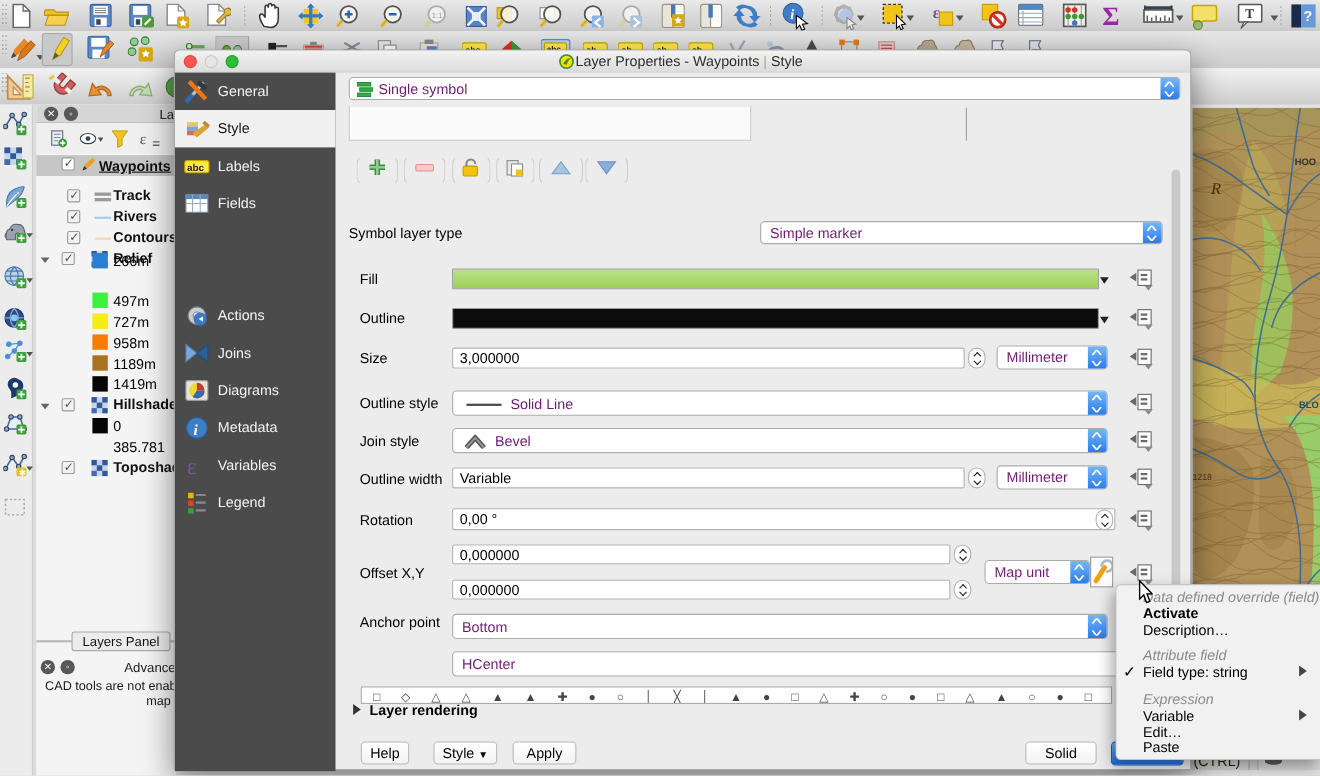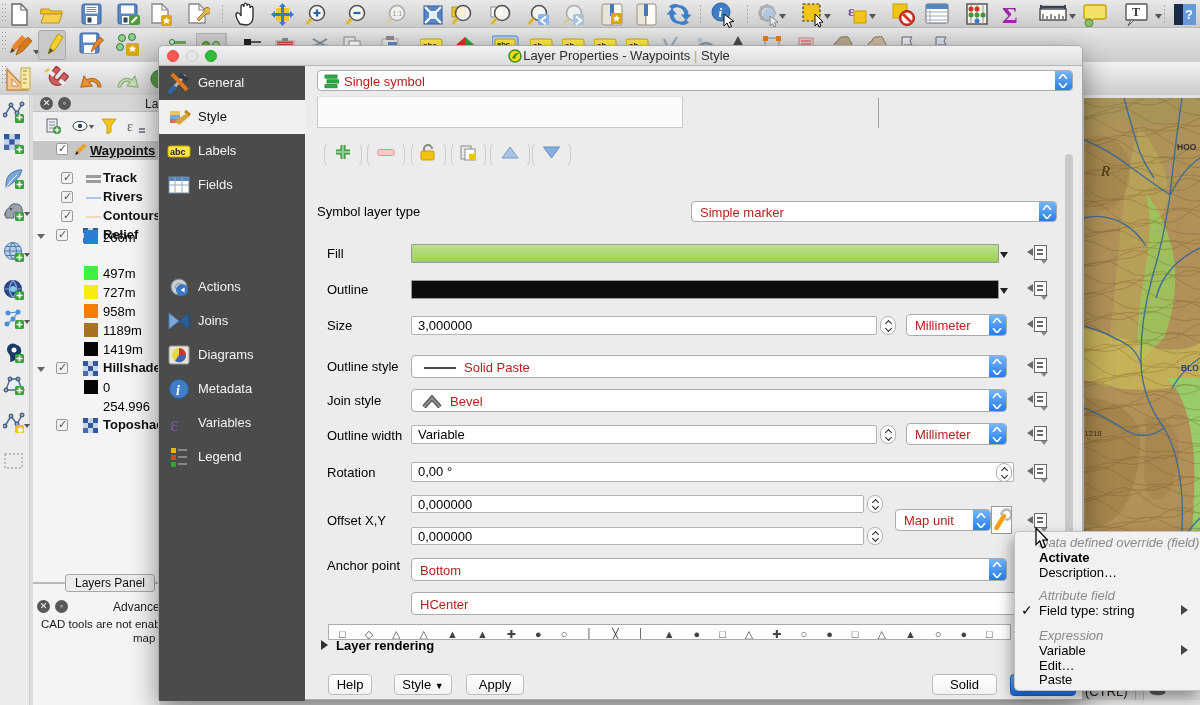--- a/index.html
+++ b/index.html
@@ -30,21 +30,21 @@
 #dlg{left:158px;top:45px;width:925px;height:655px;background:#ececec;border:1px solid #a9a9a9;border-radius:5px 5px 0 0;box-shadow:0 10px 28px rgba(0,0,0,.45)}
 #dtitle{position:absolute;left:0;top:0;width:923px;height:20px;background:linear-gradient(#f2f2f2,#dcdcdc);border-bottom:1px solid #b6b6b6;border-radius:5px 5px 0 0;text-align:center;font-size:13px;color:#2d2d2d;line-height:20px}
 .tl{position:absolute;top:4px;width:12px;height:12px;border-radius:50%}
 #dside{position:absolute;left:0;top:20px;width:146px;height:635px;background:#4b4b4b}
 .srow{position:absolute;left:0;width:146px;height:34px;color:#f2f2f2;font-size:13px}
 .srow .lbl{position:absolute;left:39px;top:9px}
 .srow.sel{background:#f0f0f0;color:#111}
 .sic{position:absolute;left:8px;top:5px;width:24px;height:24px}
 
 .inp{position:absolute;background:#fff;border:1px solid #b3b3b3;border-radius:2px;font-size:13px;color:#000;padding-left:6px;line-height:17px}
-.combo{position:absolute;background:#fff;border:1px solid #ababab;border-radius:4px;font-size:13px;color:#b91c1c}
+.combo{position:absolute;background:#fff;border:1px solid #ababab;border-radius:4px;font-size:13px;color:#701a75}
 .combo .ct{position:absolute;left:8px;top:50%;transform:translateY(-50%);white-space:nowrap}
 .spin{position:absolute;right:0;top:0;bottom:0;width:17px;background:linear-gradient(#74b6f9,#2a7ceb);border-radius:0 3px 3px 0;color:#fff}
 .spin:before{content:"";position:absolute;left:4px;top:3px;width:7px;height:7px;background:
  conic-gradient(from 0deg at 50% 0%, transparent 0 120deg, #fff 0 240deg, transparent 0);display:none}
 .chev{position:absolute;left:3px;width:10px;height:5px}
 .lab{position:absolute;font-size:13px;color:#000;white-space:nowrap}
 .oval{position:absolute;width:16px;background:#fff;border:1px solid #b3b3b3;border-radius:8px}
 .ddbtn{position:absolute;width:24px;height:18px}
 .ddbtn:before{content:"";position:absolute;left:1px;top:2.5px;width:0;height:0;border-top:4.5px solid transparent;border-bottom:4.5px solid transparent;border-right:6.5px solid #696969}
 .ddbtn:after{content:"";position:absolute;left:8px;top:0;width:11px;height:13px;border:1.6px solid #696969;background-color:#fcfcfc;background-image:linear-gradient(#696969,#696969),linear-gradient(#696969,#696969);background-size:6px 2px;background-position:2px 2.5px,2px 7px;background-repeat:no-repeat}
@@ -578,21 +578,21 @@
           <rect x="0" y="10" width="5" height="5" fill="#4a6aa8"></rect>
           <rect x="10" y="10" width="5" height="5" fill="#30589a"></rect>
         </svg>
       <span style="position:absolute;left:70px;top:0px">Hillshade</span>
     </div>
     <div class="lrow" style="top:284px">
         <div class="sw" style="background:#050505"></div>
         <span class="mtxt">0</span>
       </div>
     <div class="lrow" style="top:303px">
-        <span class="mtxt">254.996</span>
+        <span class="mtxt">385.781</span>
       </div>
     <div class="lrow" style="top:322px">
       <div class="cb" style="left:23px;background:#f2f2f2"></div>
       <svg style="position:absolute;left:50px;top:1px" width="15" height="15" viewBox="0 0 15 15">
           <rect width="15" height="15" fill="#c8d4e8"></rect>
           <rect x="0" y="0" width="5" height="5" fill="#30589a"></rect>
           <rect x="10" y="0" width="5" height="5" fill="#30589a"></rect>
           <rect x="5" y="5" width="5" height="5" fill="#30589a"></rect>
           <rect x="0" y="10" width="5" height="5" fill="#4a6aa8"></rect>
           <rect x="10" y="10" width="5" height="5" fill="#30589a"></rect>
@@ -914,21 +914,21 @@
             </svg>
           </div>
       </div>
       <div class="ddbtn" style="left:867px;top:271px">
           <i></i>
         </div>
 
       <div class="lab" style="left:168px;top:313px">Outline style</div>
       <div class="combo" style="left:252px;top:309px;width:596px;height:23px">
         <div class="abs" style="left:12px;top:11px;width:32px;height:2px;background:#4a4a4a"></div>
-        <span class="ct" style="left:52px">Solid Paste</span>
+        <span class="ct" style="left:52px">Solid Line</span>
         <div class="spin">
             <svg class="chev" style="top:3px" viewBox="0 0 10 5">
               <path d="M1 5 L5 0 L9 5" fill="none" stroke="#fff" stroke-width="1.6"></path>
             </svg>
             <svg class="chev" style="top:13.5px" viewBox="0 0 10 5">
               <path d="M1 0 L5 5 L9 0" fill="none" stroke="#fff" stroke-width="1.6"></path>
             </svg>
           </div>
       </div>
       <div class="ddbtn" style="left:867px;top:312px">

